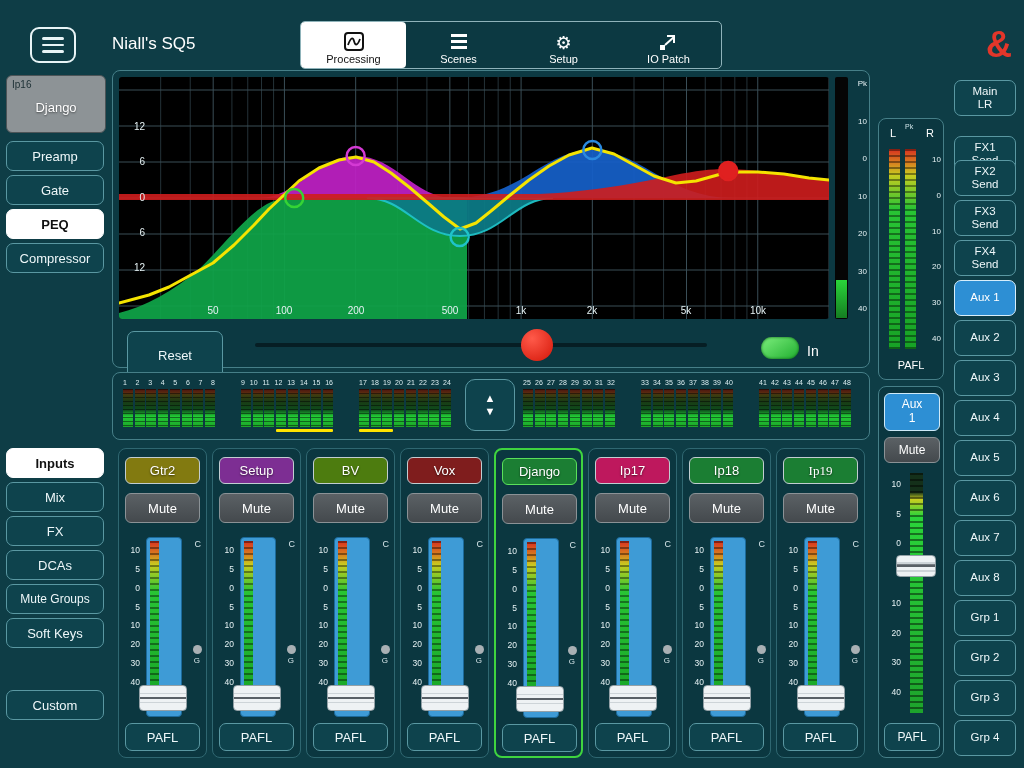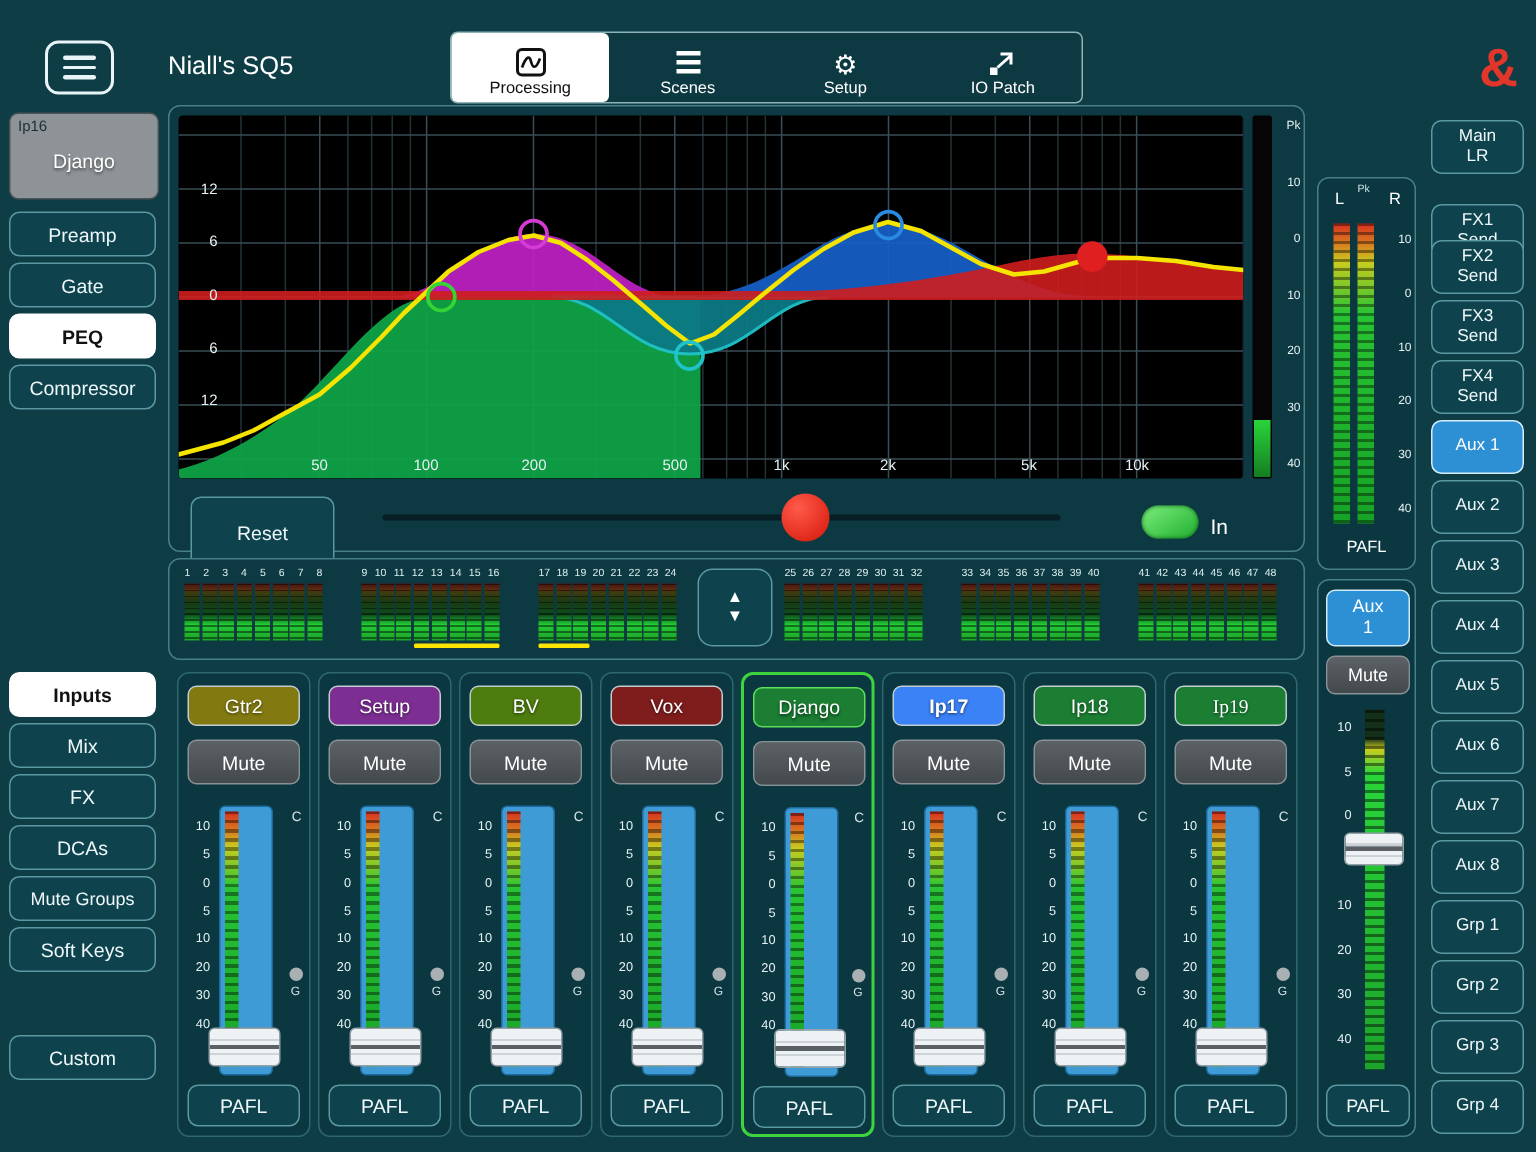--- a/index.html
+++ b/index.html
@@ -525,21 +525,21 @@
     <span class="pan">C</span>
     <div class="track">
         <div class="chmeter"></div>
       </div>
     <div class="gdot"></div>
     <span class="glabel">G</span>
     <div class="cap"></div>
     <button class="tbtn paflbtn">PAFL</button>
   </div>
   <div class="strip" style="left:588px">
-    <button class="chname" style="background-color: #3b82f6; font-weight: bold;">Ip17</button>
+    <button class="chname" style="background-color: #be185d;">Ip17</button>
     <button class="mutebtn">Mute</button>
     <div class="abs vscale fscale">
         <span>10</span>
         <span>5</span>
         <span>0</span>
         <span>5</span>
         <span>10</span>
         <span>20</span>
         <span>30</span>
         <span>40</span>

